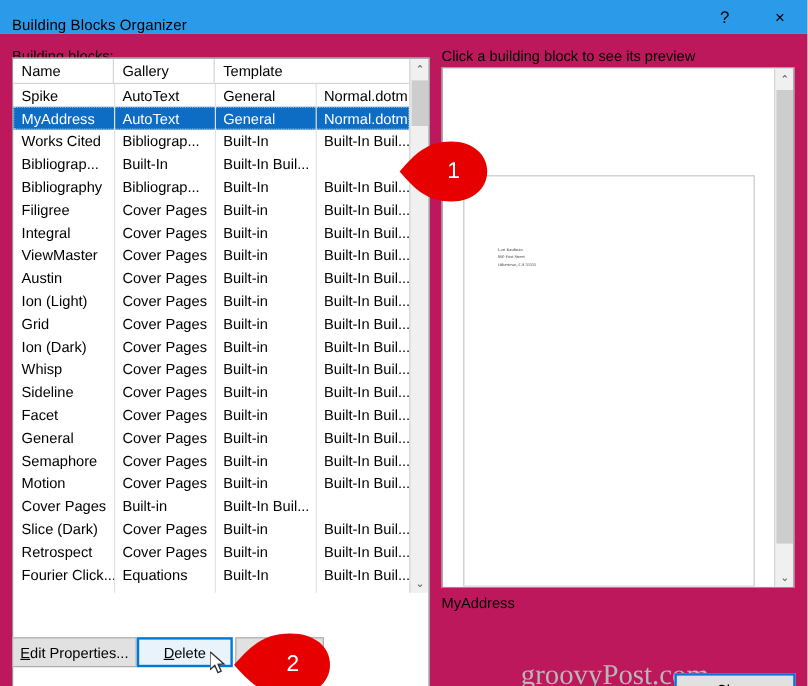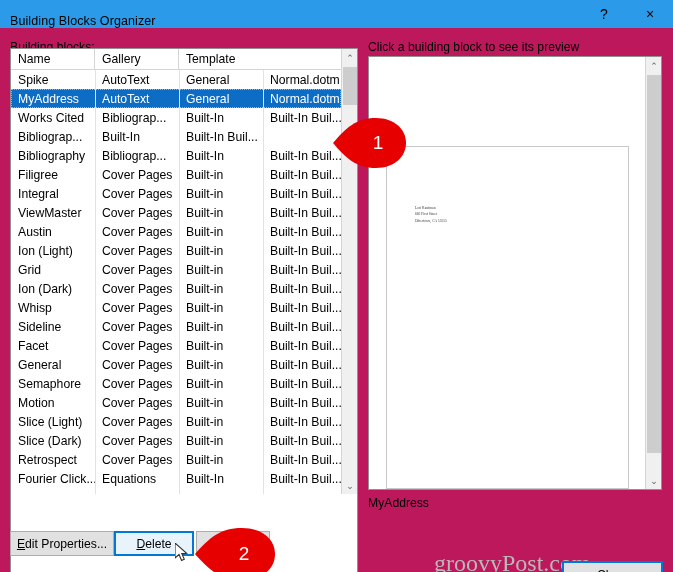--- a/index.html
+++ b/index.html
@@ -403,21 +403,20 @@
               <div class="cell c2">Built-in</div>
               <div class="cell c3">Built-In Buil...</div>
             </div>
             <div class="row">
               <div class="cell c0">Motion</div>
               <div class="cell c1">Cover Pages</div>
               <div class="cell c2">Built-in</div>
               <div class="cell c3">Built-In Buil...</div>
             </div>
             <div class="row">
-              <div class="cell c0">Slice (Light)</div>
               <div class="cell c1">Cover Pages</div>
               <div class="cell c2">Built-in</div>
               <div class="cell c3">Built-In Buil...</div>
             </div>
             <div class="row">
               <div class="cell c0">Slice (Dark)</div>
               <div class="cell c1">Cover Pages</div>
               <div class="cell c2">Built-in</div>
               <div class="cell c3">Built-In Buil...</div>
             </div>

